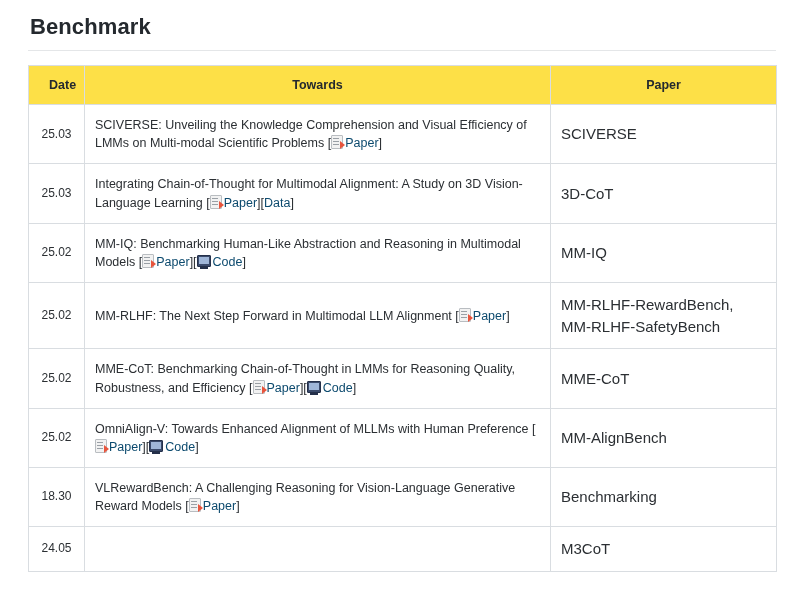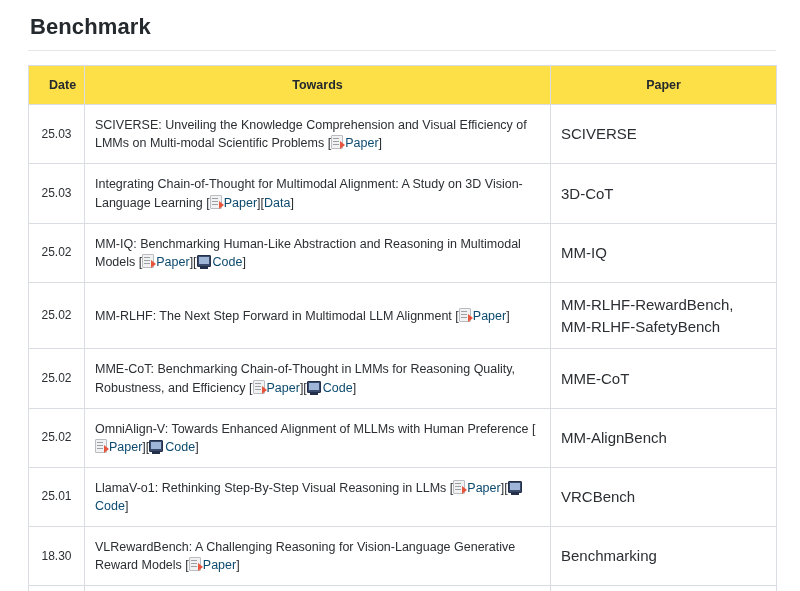--- a/index.html
+++ b/index.html
@@ -169,25 +169,20 @@
           <td class="date">25.02</td>
           <td class="project"><span>MME-CoT: Benchmarking Chain-of-Thought in LMMs for Reasoning Quality, Robustness, and Efficiency </span><span class="brkt">[</span><a class="link" href="#"><span class="ico-paper"></span><span>Paper</span></a><span class="brkt">]</span><span class="brkt">[</span><a class="link" href="#"><span class="ico-code"></span><span>Code</span></a><span class="brkt">]</span></td>
           <td class="task">MME-CoT</td>
         </tr>
         <tr>
           <td class="date">25.02</td>
           <td class="project"><span>OmniAlign-V: Towards Enhanced Alignment of MLLMs with Human Preference </span><span class="brkt">[</span><a class="link" href="#"><span class="ico-paper"></span><span>Paper</span></a><span class="brkt">]</span><span class="brkt">[</span><a class="link" href="#"><span class="ico-code"></span><span>Code</span></a><span class="brkt">]</span></td>
           <td class="task">MM-AlignBench</td>
         </tr>
         <tr>
-          <td class="date">25.01</td>
-          <td class="project"><span>LlamaV-o1: Rethinking Step-By-Step Visual Reasoning in LLMs </span><span class="brkt">[</span><a class="link" href="#"><span class="ico-paper"></span><span>Paper</span></a><span class="brkt">]</span><span class="brkt">[</span><a class="link" href="#"><span class="ico-code"></span><span>Code</span></a><span class="brkt">]</span></td>
-          <td class="task">VRCBench</td>
-        </tr>
-        <tr>
           <td class="date">18.30</td>
           <td class="project"><span>VLRewardBench: A Challenging Reasoning for Vision-Language Generative Reward Models </span><span class="brkt">[</span><a class="link" href="#"><span class="ico-paper"></span><span>Paper</span></a><span class="brkt">]</span></td>
           <td class="task">Benchmarking</td>
         </tr>
         <tr>
           <td class="date">24.05</td>
           <td class="project"></td>
           <td class="task">M3CoT</td>
         </tr>
       </tbody>

